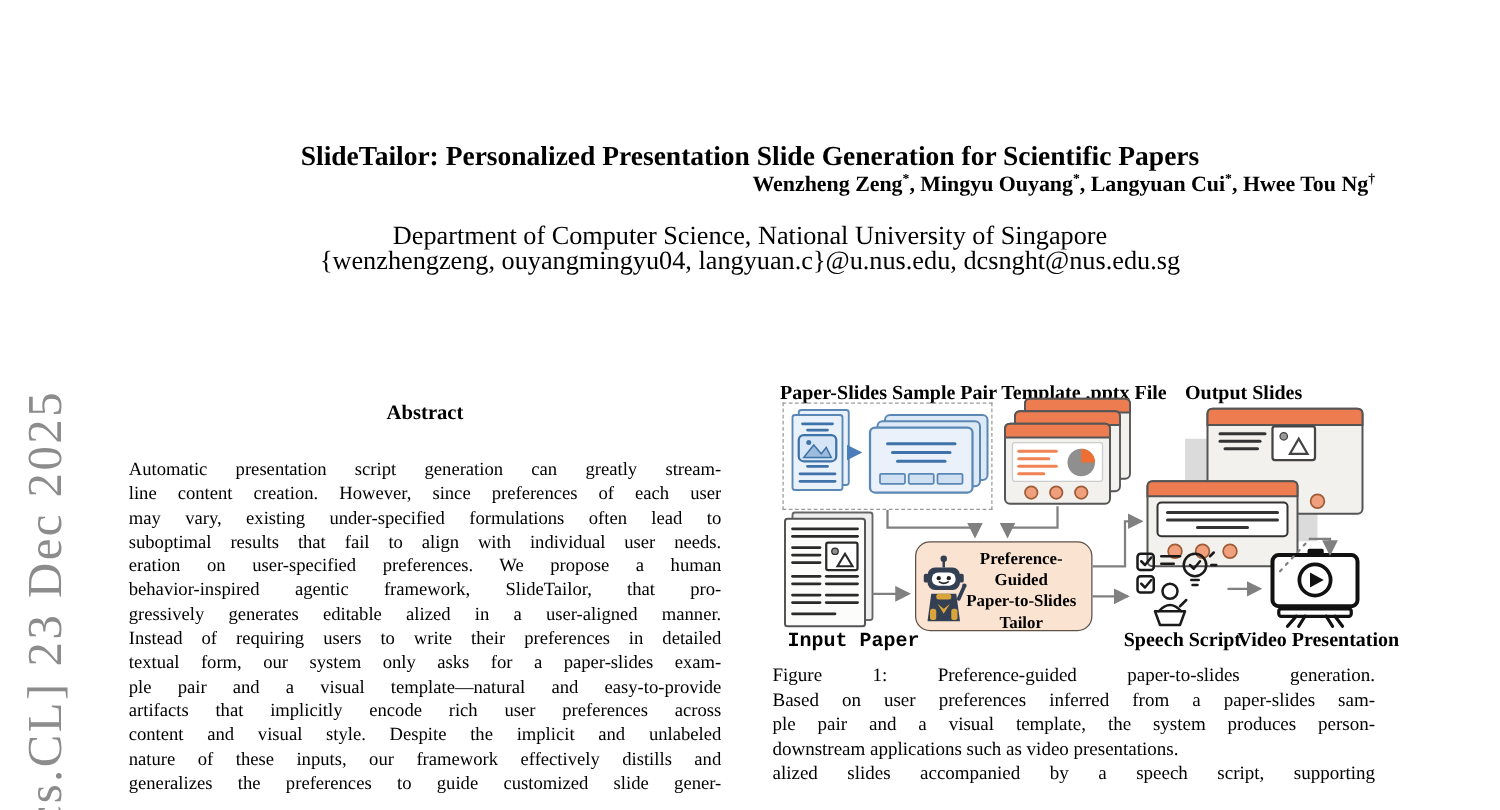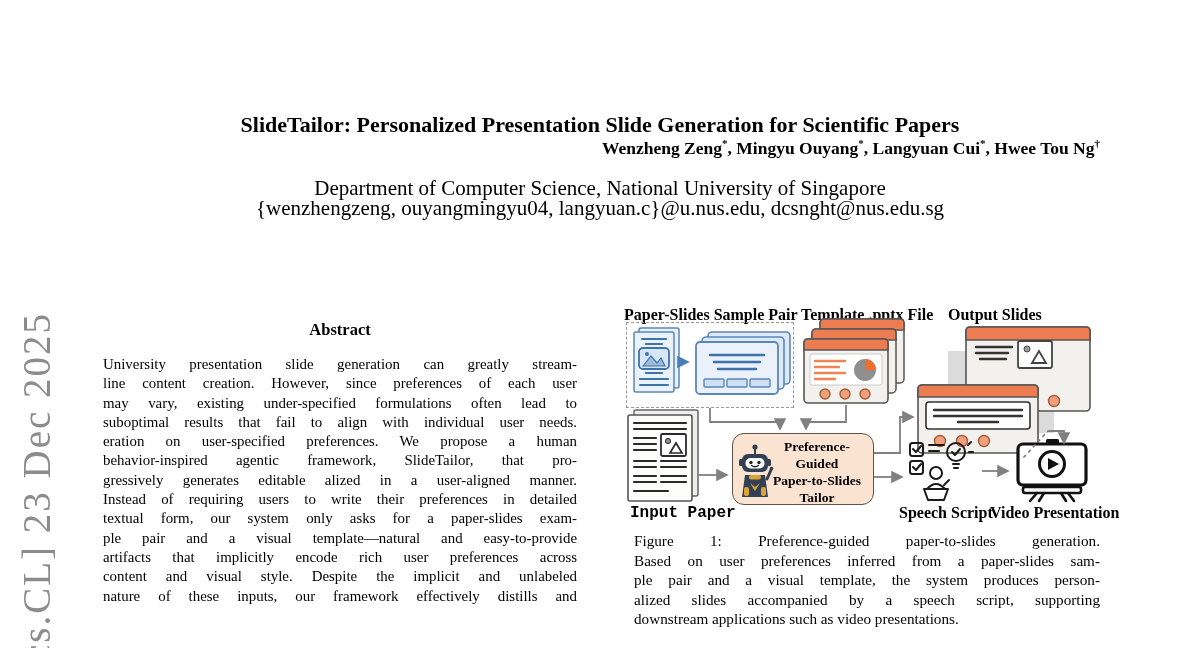--- a/index.html
+++ b/index.html
@@ -8,63 +8,64 @@
   .watermark{position:absolute;left:14px;top:662px;transform:rotate(-90deg);
        transform-origin:0 0;font-size:39px;letter-spacing:2px;color:#8c8c8c;white-space:nowrap;}
   .title{position:absolute;left:100px;width:1000px;top:84px;text-align:center;
        font-size:22px;font-weight:bold;margin-top:28px;}
   .authors{position:absolute;left:100px;width:1000px;top:137px;text-align:right;
        font-size:17.5px;font-weight:bold;}
   .authors sup{font-size:11px;}
   .affil{position:absolute;left:100px;width:1000px;top:176px;text-align:center;font-size:21px;}
   .emails{position:absolute;left:100px;width:1000px;top:196px;text-align:center;font-size:21px;}
   .leftcol{position:absolute;left:103px;top:320px;width:474px;}
-  .abs-head{text-align:center;font-weight:bold;font-size:16.5px;margin-bottom:15px;}
+  .abs-head{text-align:center;font-weight:bold;font-size:16.5px;margin-bottom:27px;}
   .jline{font-size:14.9px;line-height:19.3px;text-align:justify;text-align-last:justify;}
   .lastline{text-align-last:left;}
   .figure{position:absolute;left:618px;top:305px;width:482px;height:224px;}
   .flabel{position:absolute;font-weight:bold;font-size:16px;white-space:nowrap;}
   .dashedbox{position:absolute;left:8px;top:17px;width:168px;height:86px;
        border:1.6px dashed #9a9a9a;box-sizing:border-box;}
   .pinkbox{position:absolute;left:114px;top:128px;width:142px;height:72px;
        background:#fbe3d2;border:1.6px solid #5e5148;border-radius:12px;box-sizing:border-box;}
   .pinktext{position:absolute;left:146px;top:133px;width:106px;text-align:center;
        font-weight:bold;font-size:13.5px;line-height:17px;}
   .caption{position:absolute;left:618px;top:531px;width:482px;}
-  .caption .jline{font-size:15.2px;line-height:19.6px;margin-left:16px;}
+  .caption .jline{font-size:15.2px;line-height:19.6px;}
   svg{position:absolute;overflow:visible;}
 </style>
 </head>
 <body>
 
 <div class="page">
 
   <div class="watermark">cs.CL] 23 Dec 2025</div>
 
   <div class="title">SlideTailor: Personalized Presentation Slide Generation for Scientific Papers</div>
   <div class="authors">Wenzheng Zeng<sup>*</sup>, Mingyu Ouyang<sup>*</sup>, Langyuan Cui<sup>*</sup>, Hwee Tou Ng<sup>†</sup></div>
   <div class="affil">Department of Computer Science, National University of Singapore</div>
   <div class="emails">{wenzhengzeng, ouyangmingyu04, langyuan.c}@u.nus.edu, dcsnght@nus.edu.sg</div>
 
   <div class="leftcol">
     <div class="abs-head">Abstract</div>
     <div>
-        <div class="jline">University presentation slide generation can greatly stream-</div>
+        <div class="jline">Automatic presentation script generation can greatly stream-</div>
         <div class="jline">line content creation. However, since preferences of each user</div>
         <div class="jline">may vary, existing under-specified formulations often lead to</div>
         <div class="jline">suboptimal results that fail to align with individual user needs.</div>
         <div class="jline">eration on user-specified preferences. We propose a human</div>
         <div class="jline">behavior-inspired agentic framework, SlideTailor, that pro-</div>
         <div class="jline">gressively generates editable alized in a user-aligned manner.</div>
         <div class="jline">Instead of requiring users to write their preferences in detailed</div>
         <div class="jline">textual form, our system only asks for a paper-slides exam-</div>
         <div class="jline">ple pair and a visual template—natural and easy-to-provide</div>
         <div class="jline">artifacts that implicitly encode rich user preferences across</div>
         <div class="jline">content and visual style. Despite the implicit and unlabeled</div>
         <div class="jline">nature of these inputs, our framework effectively distills and</div>
+        <div class="jline">generalizes the preferences to guide customized slide gener-</div>
       </div>
   </div>
 
   <div class="figure">
     <div class="flabel" style="left:6px;top:1px;">Paper-Slides Sample Pair</div>
     <div class="flabel" style="left:183px;top:1px;">Template .pptx File</div>
     <div class="flabel" style="left:330px;top:1px;">Output Slides</div>
     <div class="flabel" style="left:12px;top:199px;font-family:Liberation Mono, monospace;">Input Paper</div>
     <div class="flabel" style="left:281px;top:199px;">Speech Script</div>
     <div class="flabel" style="left:372px;top:199px;">Video Presentation</div>
@@ -272,16 +273,16 @@
         <path d="M430 126 H446 V138" marker-end="url(#ah)"></path>
       </g>
       <path d="M62 57 H70" fill="none" stroke="#4a7ebb" stroke-width="1.8" marker-end="url(#ahb)"></path>
     </svg>
   </div>
 
   <div class="caption">
       <div class="jline">Figure 1: Preference-guided paper-to-slides generation.</div>
       <div class="jline">Based on user preferences inferred from a paper-slides sam-</div>
       <div class="jline">ple pair and a visual template, the system produces person-</div>
+      <div class="jline lastline">downstream applications such as video presentations.</div>
       <div class="jline">alized slides accompanied by a speech script, supporting</div>
-      <div class="jline lastline">downstream applications such as video presentations.</div>
     </div>
 </div>
 
 </body></html>

